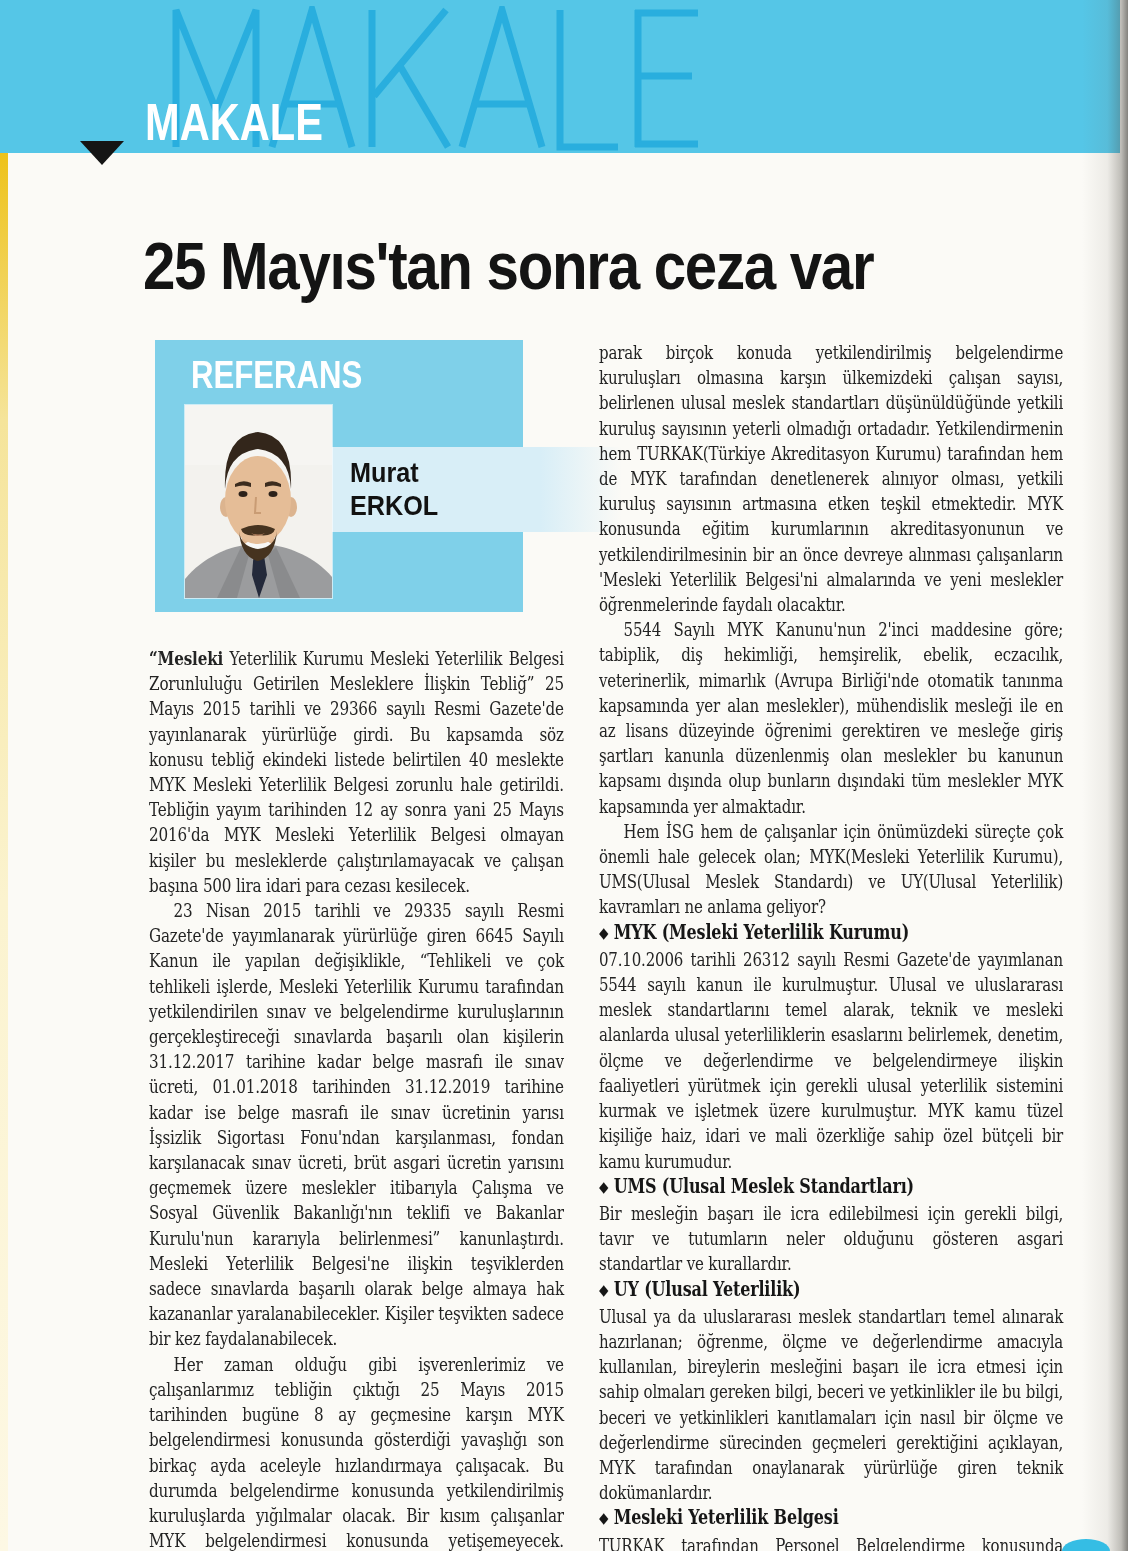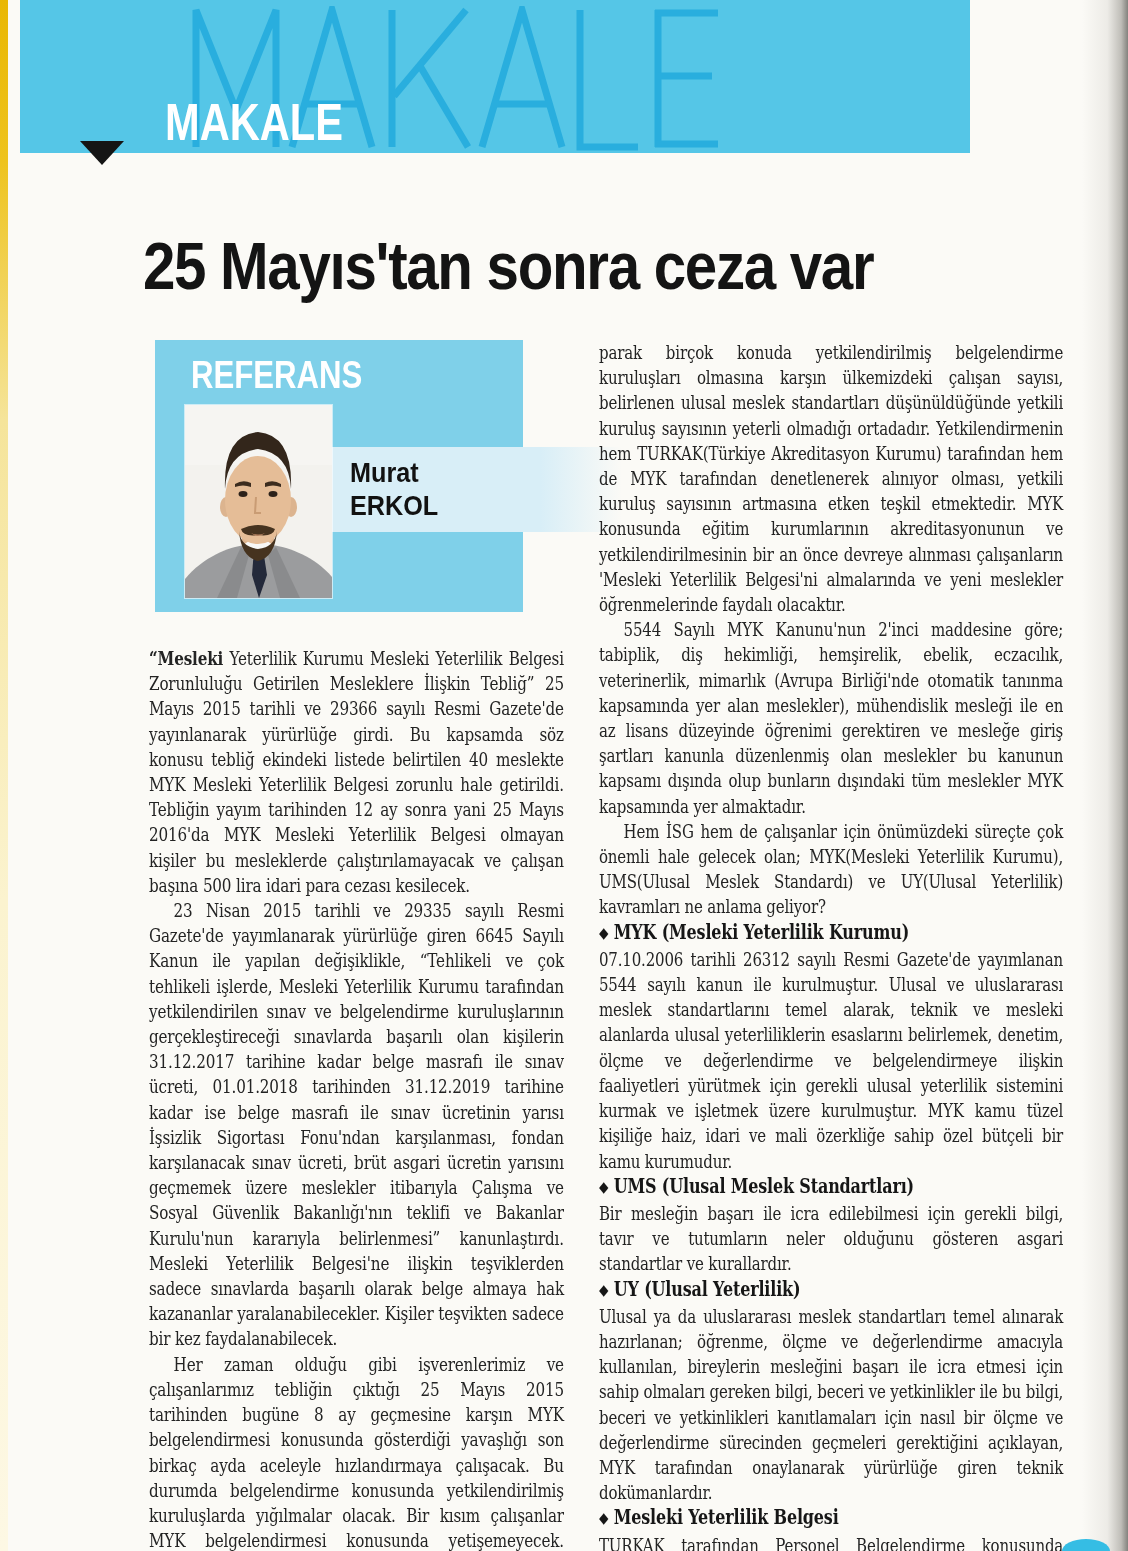--- a/index.html
+++ b/index.html
@@ -6,22 +6,22 @@
   body{width:1128px;height:1551px;position:relative;overflow:hidden;
        background:#fbfaf6;font-family:"Liberation Sans",sans-serif;}
   .page{position:absolute;inset:0;}
 
   
   .edge-yellow{position:absolute;left:0;top:0;width:8px;height:1551px;
     background:linear-gradient(180deg,var(--edge_yellow,#e9b703) 0,#eec31d 160px,
                #f5e49a 420px,#fbf3cf 900px,#fdf8e4 100%);}
 
   
-  .band{position:absolute;left:20px;top:0;width:926px;height:153px;
-    background:var(--band,#55c6e7);overflow:visible;padding-left:24px;}
+  .band{position:absolute;left:0;top:0;width:1120px;height:153px;
+    background:var(--band,#55c6e7);overflow:visible;}
   .watermark{position:absolute;left:170px;top:6px;width:565px;height:145px;}
   .band-label{position:absolute;left:145px;top:96px;color:#ffffff;
     font-weight:bold;font-size:52px;letter-spacing:0px;line-height:1;
     transform:scaleX(0.8);transform-origin:0 0;}
 
   
   .tri{position:absolute;left:80px;top:141px;width:0;height:0;
     border-left:22px solid transparent;border-right:22px solid transparent;
     border-top:24px solid #151515;}
 

